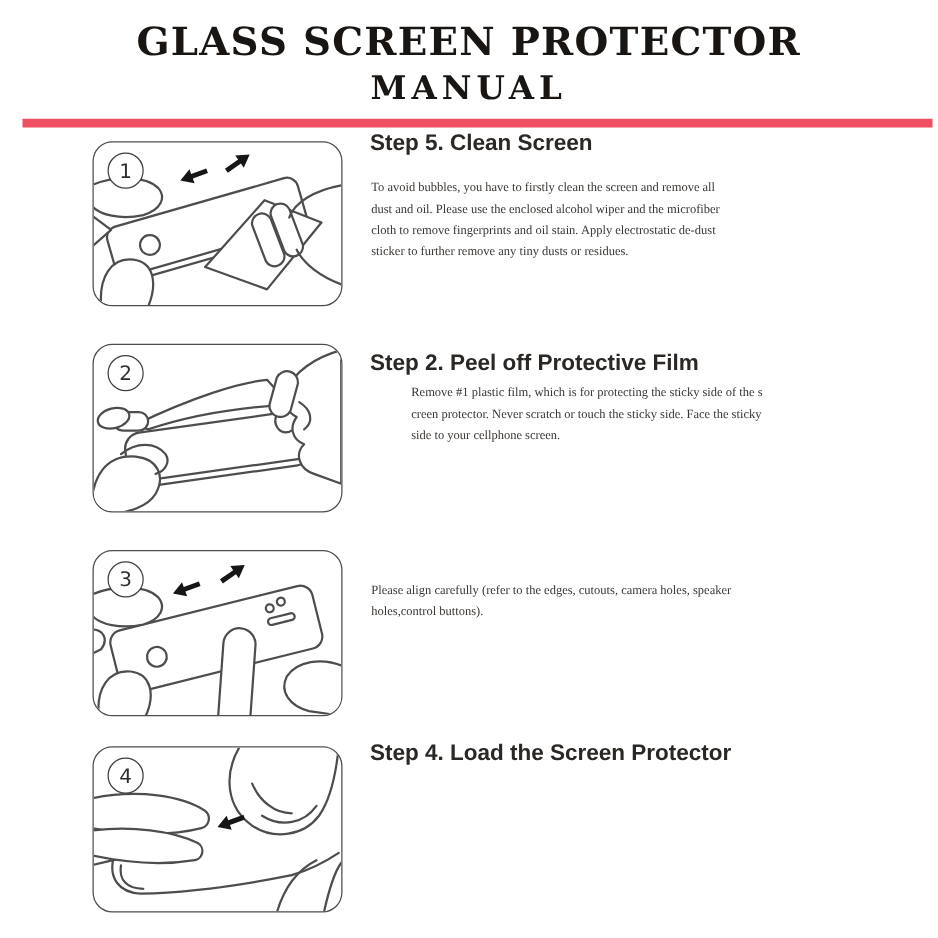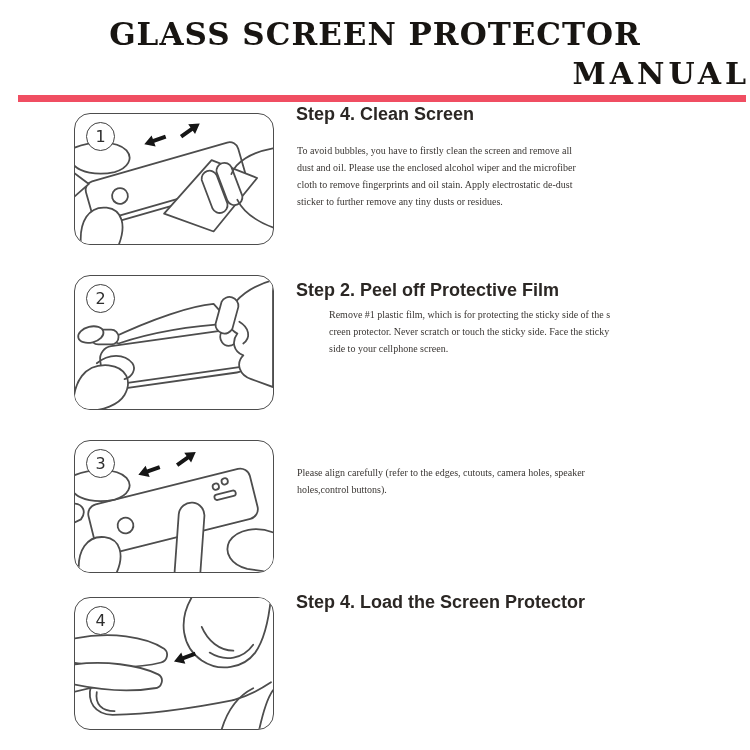--- a/index.html
+++ b/index.html
@@ -14,23 +14,23 @@
   
   .title1 {
     position:absolute; top:16px; left:0; width:750px;
     text-align:center;
     font-family:"DejaVu Serif", serif;
     font-weight:bold; font-size:31px; letter-spacing:1px;
     color:#181512;
   }
   .title2 {
     position:absolute; top:56px; left:0; width:750px;
-    text-align:right;
+    text-align:center;
     font-family:"DejaVu Serif", serif;
-    font-weight:bold; font-size:30px; letter-spacing:4px;
+    font-weight:bold; font-size:26px; letter-spacing:4px;
     color:#181512;
   }
   .divider {
     position:absolute; top:95px; left:18px; width:728px; height:7px;
     background:#f04e62; 
   }
   
   .figbox {
     position:absolute; left:74px; width:200px; height:132px;
     border:1.6px solid #4d4d4d; border-radius:16px;
@@ -182,21 +182,21 @@
 
       <g class="arrow">
         <g transform="translate(100,63) rotate(160)">
             <path d="M0,0 L-10,-6 L-10,-2 L-23,-2 L-23,2 L-10,2 L-10,6 Z"></path>
           </g>
       </g>
     </svg>
     <div class="stepnum">4</div>
   </div>
 
-  <div class="heading" style="top:104px;">Step 4. Clean Screen</div>
+  <div class="heading" style="top:104px;">Step 5. Clean Screen</div>
   <div class="body" style="top:142px;">To avoid bubbles, you have to firstly clean the screen and remove all
 dust and oil. Please use the enclosed alcohol wiper and the microfiber
 cloth to remove fingerprints and oil stain. Apply electrostatic de-dust
 sticker to further remove any tiny dusts or residues.</div>
 
   <div class="heading" style="top:280px;">Step 2. Peel off Protective Film</div>
   <div class="body" style="top:306px;margin-left:32px;">Remove #1 plastic film, which is for protecting the sticky side of the s
 creen protector. Never scratch or touch the sticky side. Face the sticky
 side to your cellphone screen.</div>
 

